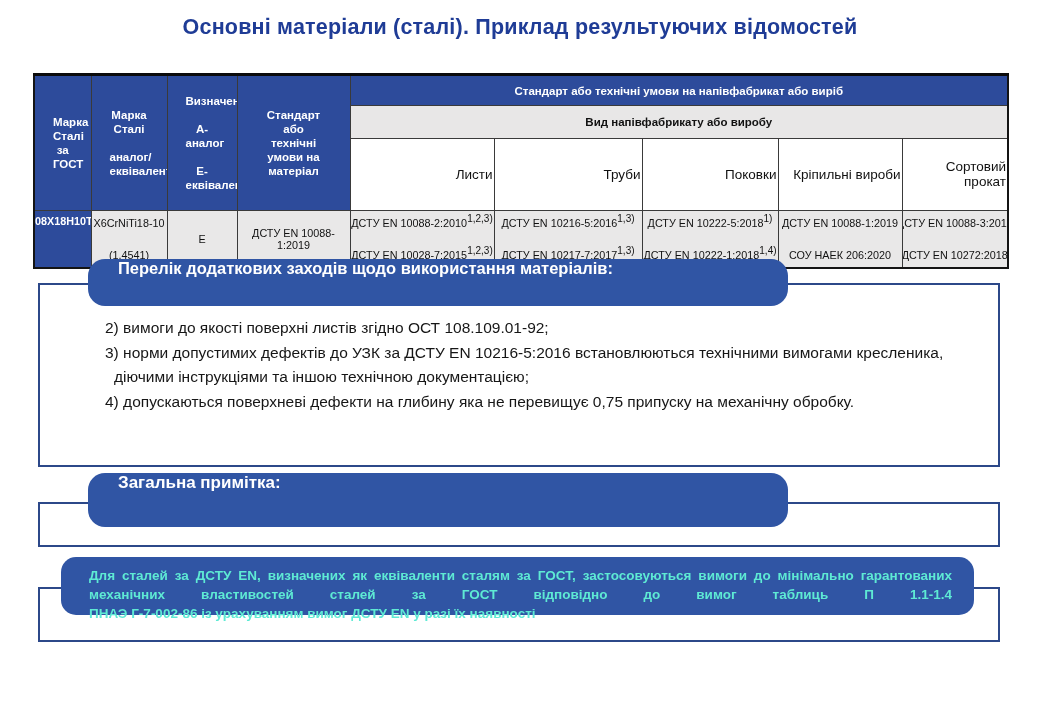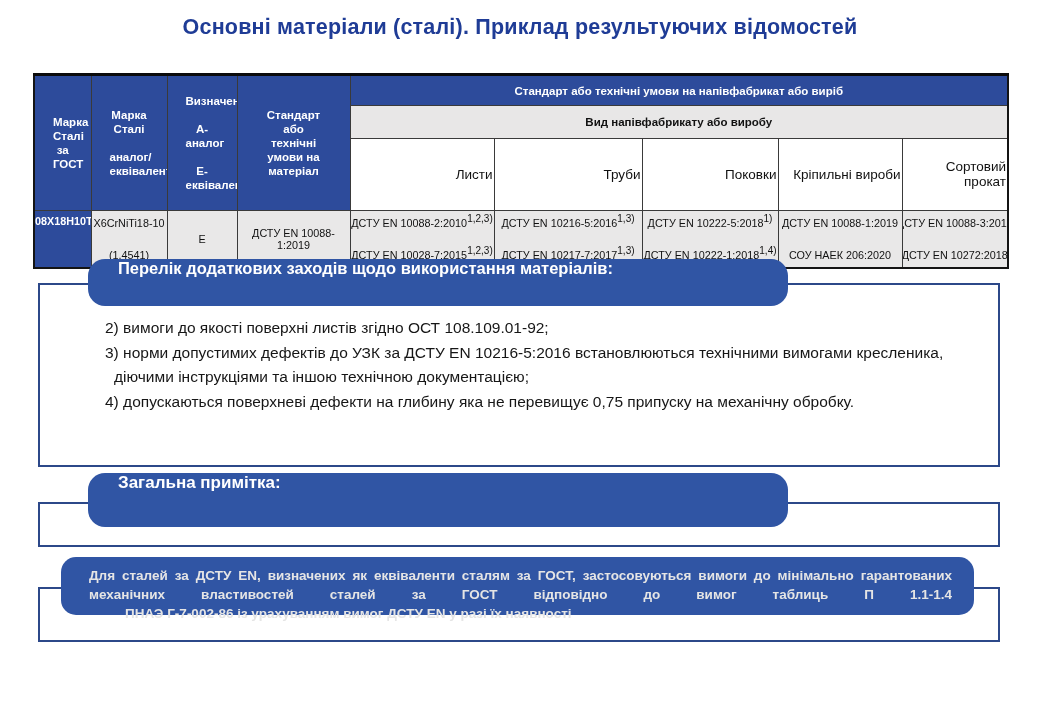--- a/index.html
+++ b/index.html
@@ -69,26 +69,26 @@
   #pill2 { top: 473px; height: 54px; font-size: 17px; }
   
   .measures-list {
     position: absolute; left: 105px; top: 316px; width: 862px;
     font-size: 15.5px; line-height: 24.5px; color: #161616;
   }
   .m-item { padding-left: 9px; text-indent: -9px; }
   
   .note-filled {
     position: absolute; left: 61px; top: 557px; width: 913px; height: 58px;
-    background: #3055a4; border-radius: 15px; color: #e5e5e5; font-weight: 700;
+    background: #3055a4; border-radius: 15px; color: #5eead4; font-weight: 700;
     font-size: 13.5px; line-height: 19px; box-sizing: border-box;
     padding: 9px 22px 0 28px;
   }
   .note-line { text-align: justify; text-align-last: justify; white-space: normal; }
-  .note-line.last { text-align-last: left; margin-left: 36px; }
+  .note-line.last { text-align-last: left; }
 </style>
 </head>
 <body>
 
 <div class="slide">
 
   <div class="title">Основні матеріали (сталі). Приклад результуючих відомостей</div>
 
   <table class="tbl">
     <colgroup>

